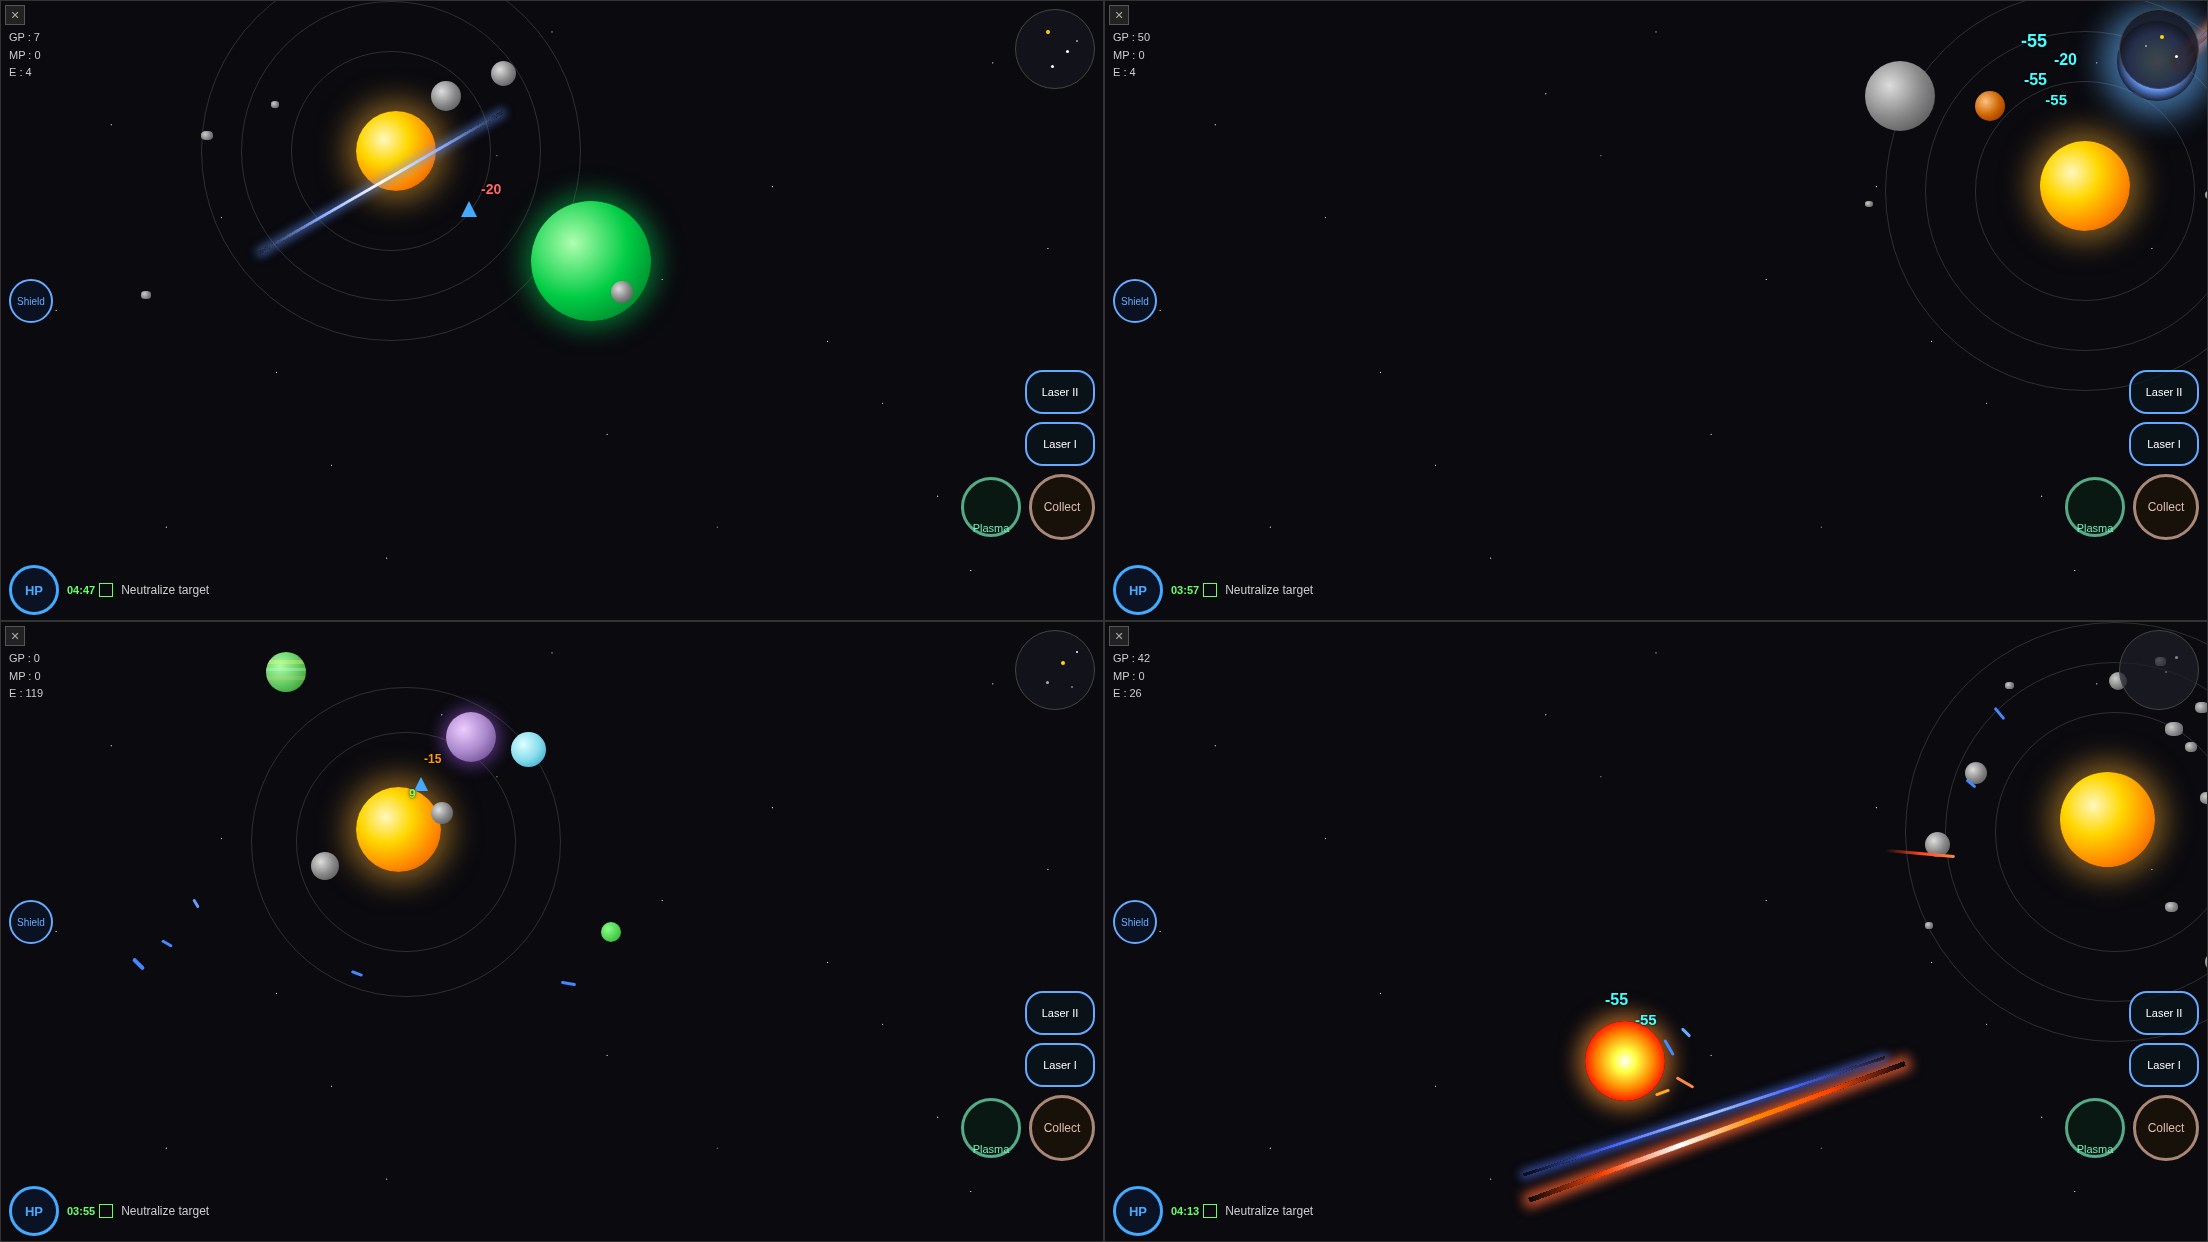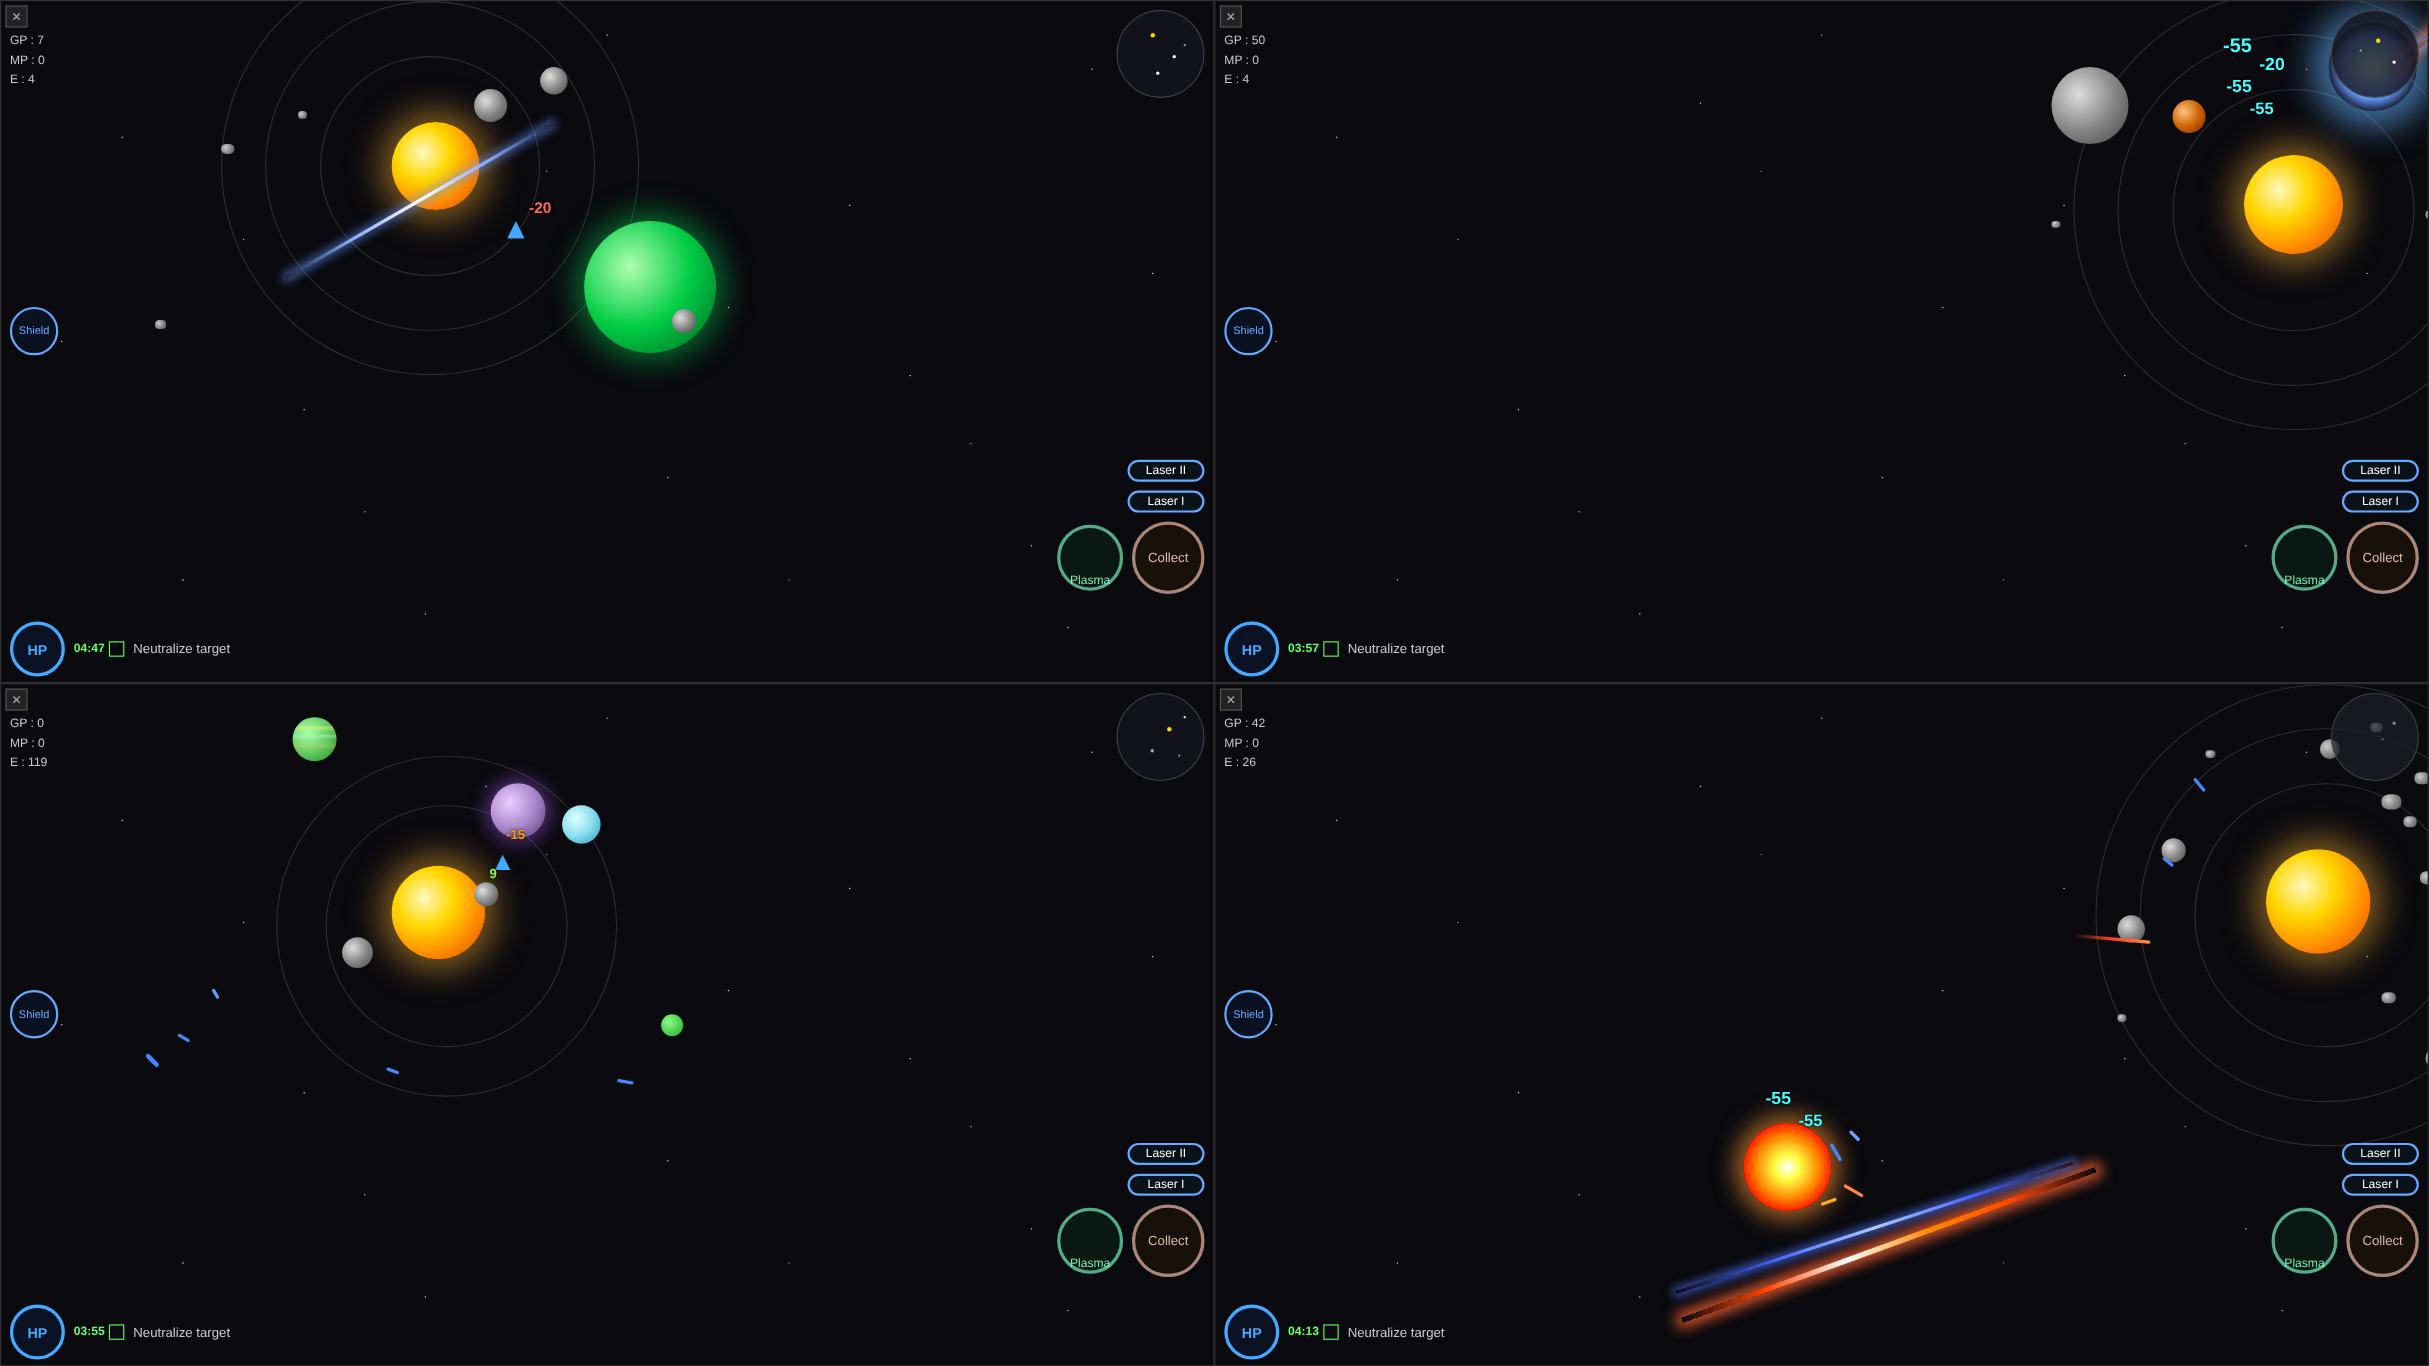--- a/index.html
+++ b/index.html
@@ -182,21 +182,21 @@
       bottom: 80px;
       display: flex;
       flex-direction: column;
       gap: 8px;
       align-items: flex-end;
       z-index: 10;
     }
 
     .action-btn {
       width: 70px;
-      height: 20px;
+      height: 44px;
       border-radius: 18px;
       border: 2px solid;
       background: rgba(10,20,30,0.75);
       color: #fff;
       font-size: 11px;
       display: flex;
       align-items: center;
       justify-content: center;
       cursor: pointer;
     }
@@ -492,21 +492,21 @@
 
       <div class="planet-dark" style="width:28px;height:28px;top:230px;left:310px;"></div>
       <div class="planet-dark" style="width:22px;height:22px;top:180px;left:430px;"></div>
 
       <div style="position:absolute;width:20px;height:20px;border-radius:50%;background:radial-gradient(circle at 35% 35%,#88ff88,#22aa22);top:300px;left:600px;"></div>
 
       <div style="position:absolute;width:50px;height:50px;border-radius:50%;background:radial-gradient(circle at 35% 35%,#eeccff,#aa88cc,#553377);box-shadow:0 0 15px 5px rgba(180,100,255,0.4);top:90px;left:445px;"></div>
 
       <div style="position:absolute;width:35px;height:35px;border-radius:50%;background:radial-gradient(circle at 35% 35%,#ddffff,#88ddee,#2299bb);top:110px;left:510px;"></div>
 
-      <div style="position:absolute;top:155px;left:449px;z-index:5;">
+      <div style="position:absolute;top:155px;left:413px;z-index:5;">
         <div class="damage-num-cyan" style="top:-25px;left:10px;color:#ff9900;font-size:12px;">-15</div>
         <div class="damage-num-cyan" style="top:10px;left:-5px;color:#88ff44;font-size:12px;">9</div>
 
         <div style="width:14px;height:14px;background:#44aaff;clip-path:polygon(50% 0%,100% 100%,0% 100%);"></div>
       </div>
 
       <div style="position:absolute;top:340px;left:130px;width:15px;height:4px;background:#4488ff;border-radius:2px;transform:rotate(45deg);z-index:4;"></div>
       <div style="position:absolute;top:320px;left:160px;width:12px;height:3px;background:#4488ff;border-radius:2px;transform:rotate(30deg);z-index:4;"></div>
       <div style="position:absolute;top:280px;left:190px;width:10px;height:3px;background:#6699ff;border-radius:2px;transform:rotate(60deg);z-index:4;"></div>
       <div style="position:absolute;top:350px;left:350px;width:12px;height:3px;background:#4488ff;border-radius:2px;transform:rotate(20deg);z-index:4;"></div>

